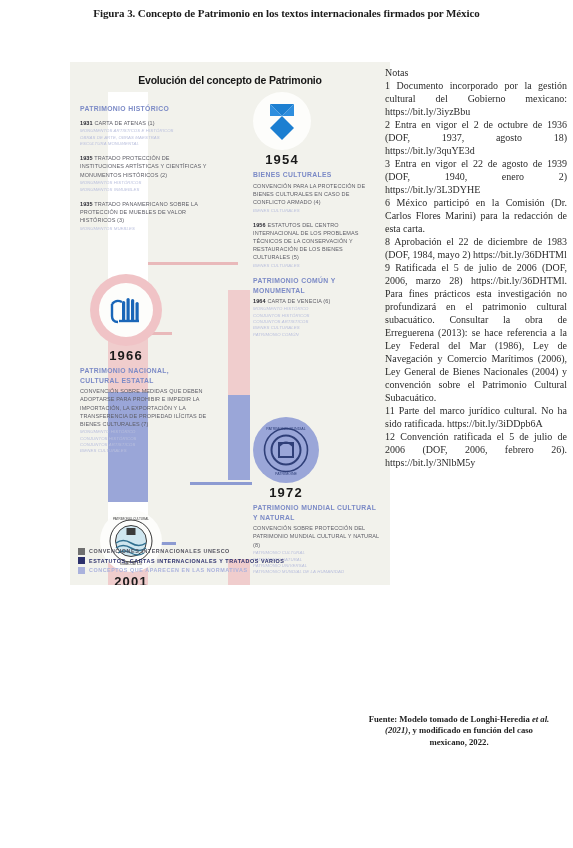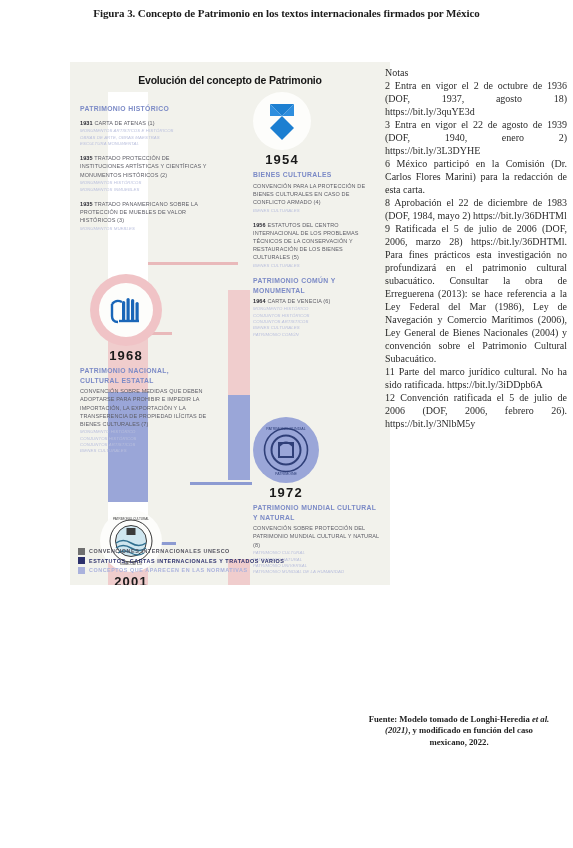--- a/index.html
+++ b/index.html
@@ -198,21 +198,21 @@
           <path d="M3 9 L3 21 Q3 27 9 27 L9 27" stroke="#1a66b8" stroke-width="2.4" fill="none"></path>
           <path d="M3 9 Q7 4 13 7" stroke="#1a66b8" stroke-width="2.4" fill="none"></path>
           <rect x="13" y="6" width="3.2" height="20" rx="1.6" fill="#1a66b8"></rect>
           <rect x="17.5" y="3" width="3.2" height="23" rx="1.6" fill="#1a66b8"></rect>
           <rect x="22" y="4" width="3.2" height="22" rx="1.6" fill="#1a66b8"></rect>
           <rect x="26.5" y="7" width="3.2" height="19" rx="1.6" fill="#1a66b8"></rect>
           <path d="M10 26 L30 26" stroke="#1a66b8" stroke-width="2.4" fill="none"></path>
         </svg>
       </div>
     </div>
-    <div class="year" style="left:20px; top:286px; width:72px;">1968</div>
+    <div class="year" style="left:20px; top:286px; width:72px;">1966</div>
 
     <div class="tblock" style="left:10px; top:304px; width:128px;">
       <div class="cat">PATRIMONIO NACIONAL, CULTURAL ESTATAL</div>
       <div class="desc" style="margin-top:2px;">CONVENCIÓN SOBRE MEDIDAS QUE DEBEN ADOPTARSE PARA PROHIBIR E IMPEDIR LA IMPORTACIÓN, LA EXPORTACIÓN Y LA TRANSFERENCIA DE PROPIEDAD ILÍCITAS DE BIENES CULTURALES (7)</div>
       <div class="kw" style="white-space:pre-line;">MONUMENTO HISTÓRICO
 CONJUNTOS HISTÓRICOS
 CONJUNTOS ARTÍSTICOS
 BIENES CULTURALES</div>
     </div>
 
@@ -315,20 +315,21 @@
       <div class="leg-row">
         <span class="leg-sw" style="background:#aab2dd;"></span>
         <span class="leg-tx" style="color:#aab2dd;">CONCEPTOS QUE APARECEN EN LAS NORMATIVAS</span>
       </div>
     </div>
 
   </div>
 
   <div class="notes">
     <div class="nh">Notas</div>
+    <p>1 Documento incorporado por la gestión cultural del Gobierno mexicano: https://bit.ly/3iyzBbu</p>
     <p>2 Entra en vigor el 2 de octubre de 1936 (DOF, 1937, agosto 18) https://bit.ly/3quYE3d</p>
     <p>3 Entra en vigor el 22 de agosto de 1939 (DOF, 1940, enero 2) https://bit.ly/3L3DYHE</p>
     <p>6 México participó en la Comisión (Dr. Carlos Flores Marini) para la redacción de esta carta.</p>
     <p>8 Aprobación el 22 de diciembre de 1983 (DOF, 1984, mayo 2) https://bit.ly/36DHTMl</p>
     <p>9 Ratificada el 5 de julio de 2006 (DOF, 2006, marzo 28) https://bit.ly/36DHTMl. Para fines prácticos esta investigación no profundizará en el patrimonio cultural subacuático. Consultar la obra de Erreguerena (2013): se hace referencia a la Ley Federal del Mar (1986), Ley de Navegación y Comercio Marítimos (2006), Ley General de Bienes Nacionales (2004) y convención sobre el Patrimonio Cultural Subacuático.</p>
     <p>11 Parte del marco jurídico cultural. No ha sido ratificada. https://bit.ly/3iDDpb6A</p>
     <p>12 Convención ratificada el 5 de julio de 2006 (DOF, 2006, febrero 26). https://bit.ly/3NlbM5y</p>
   </div>
 
   <div class="fuente">

